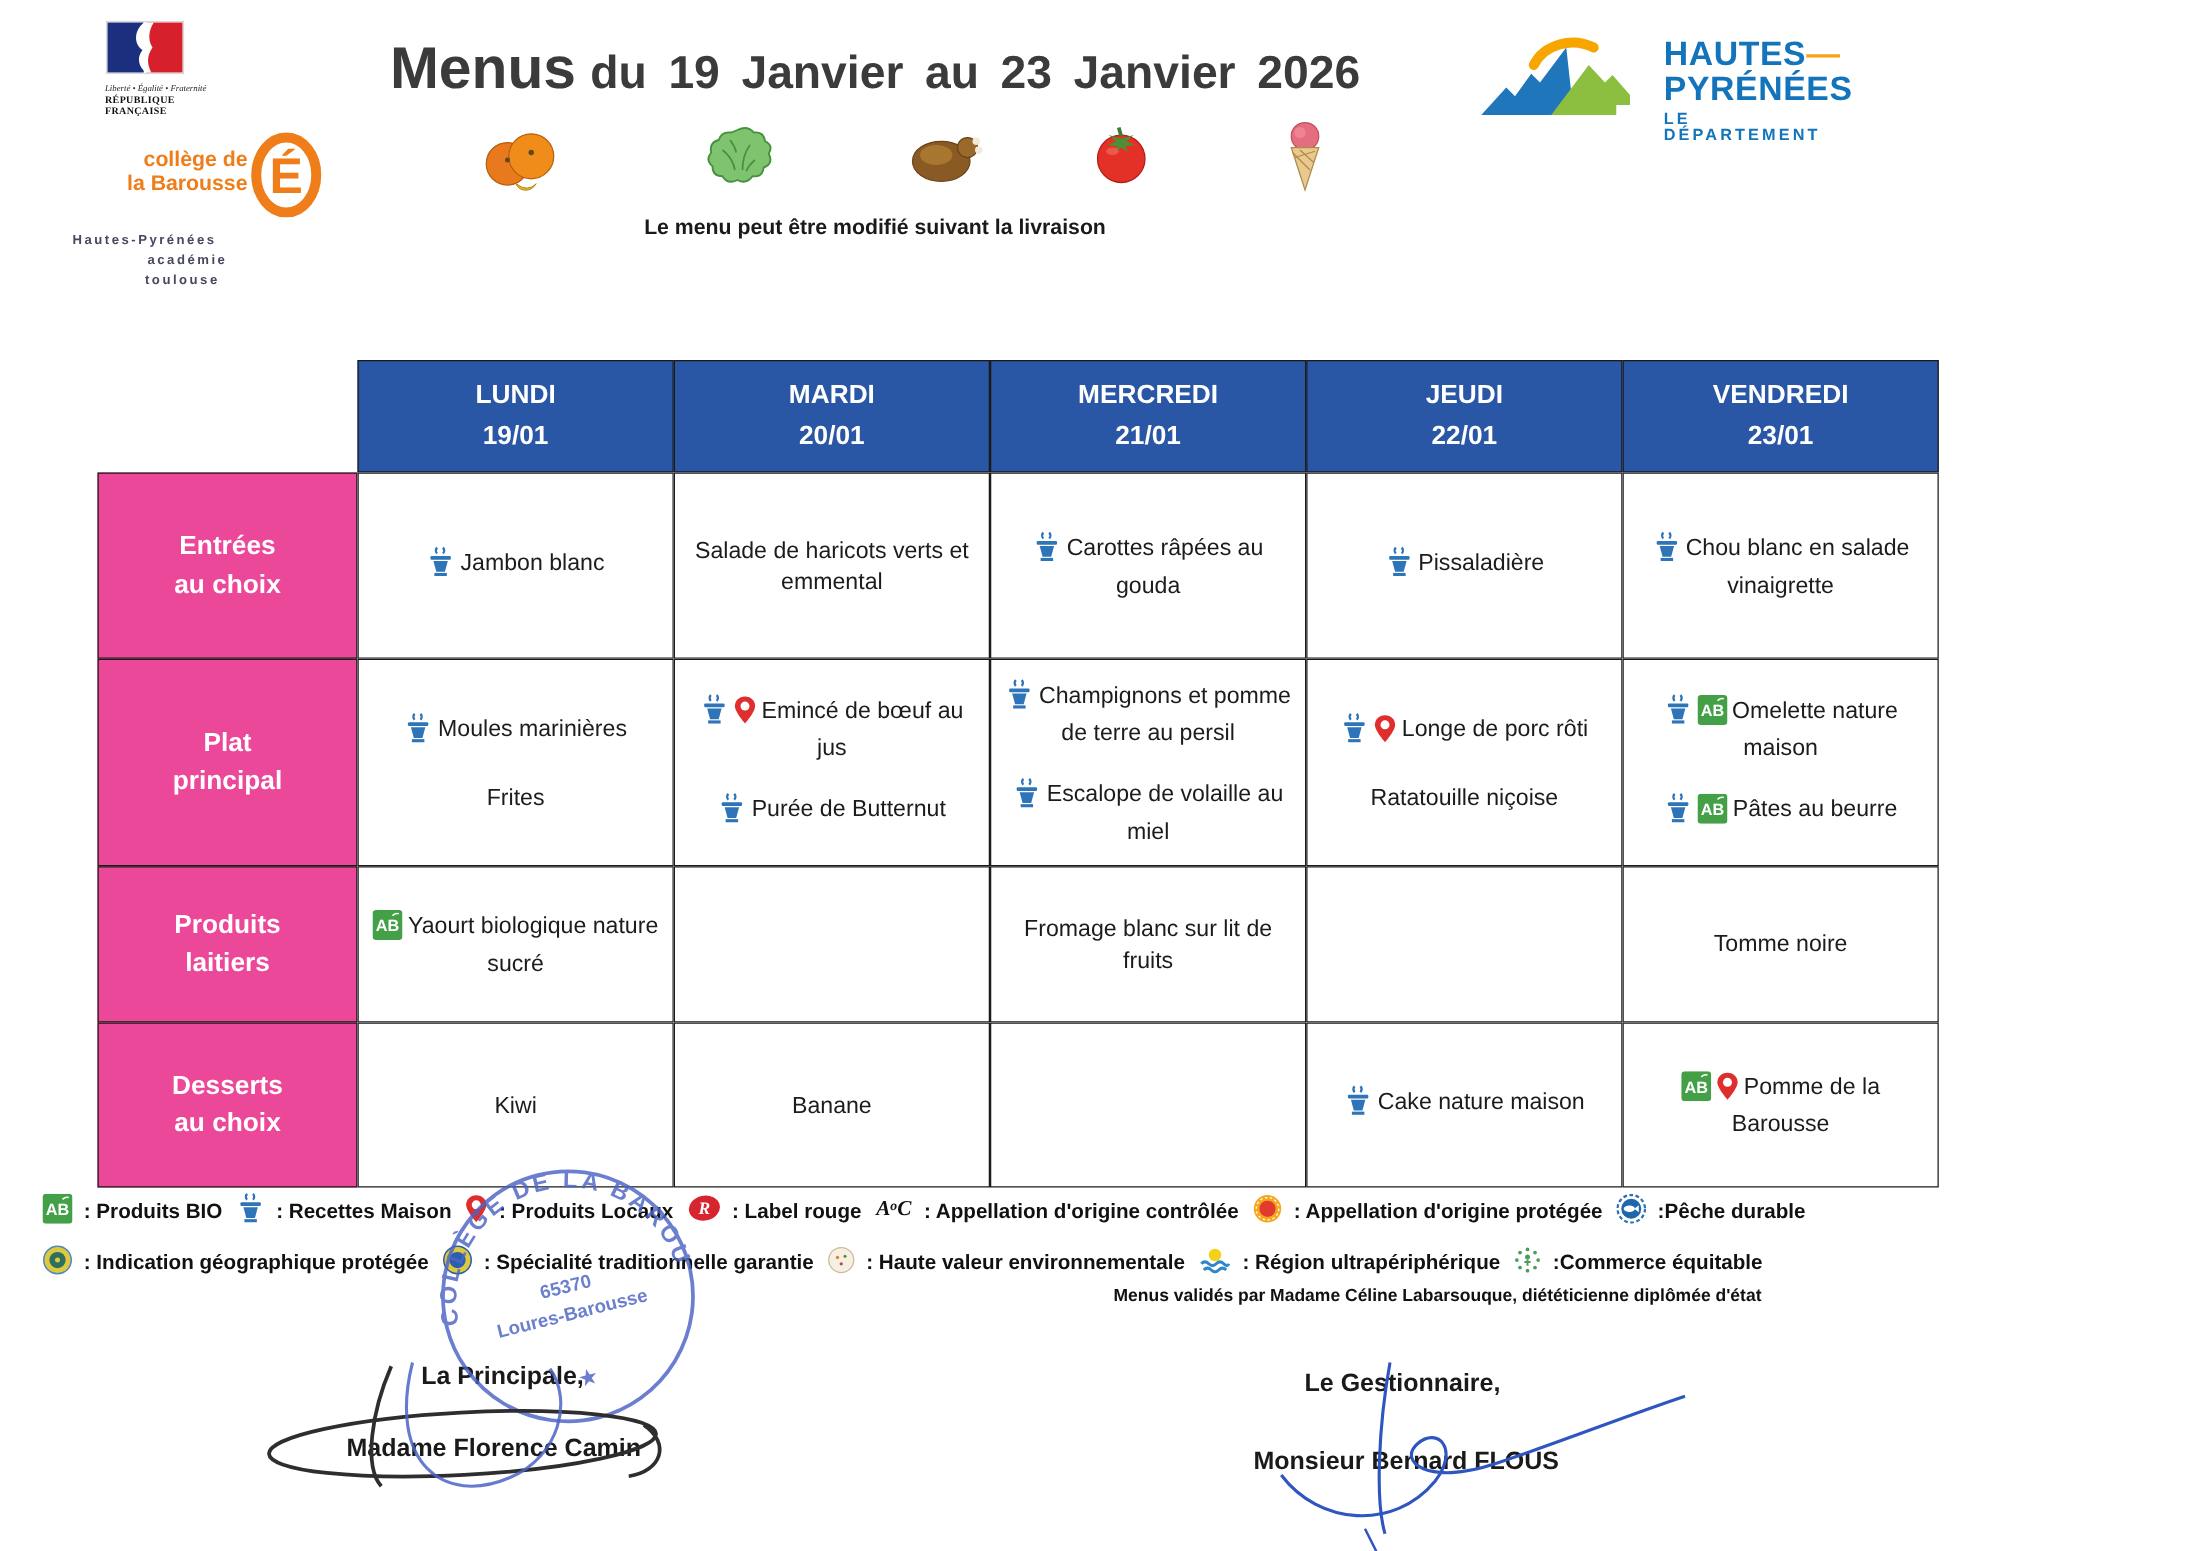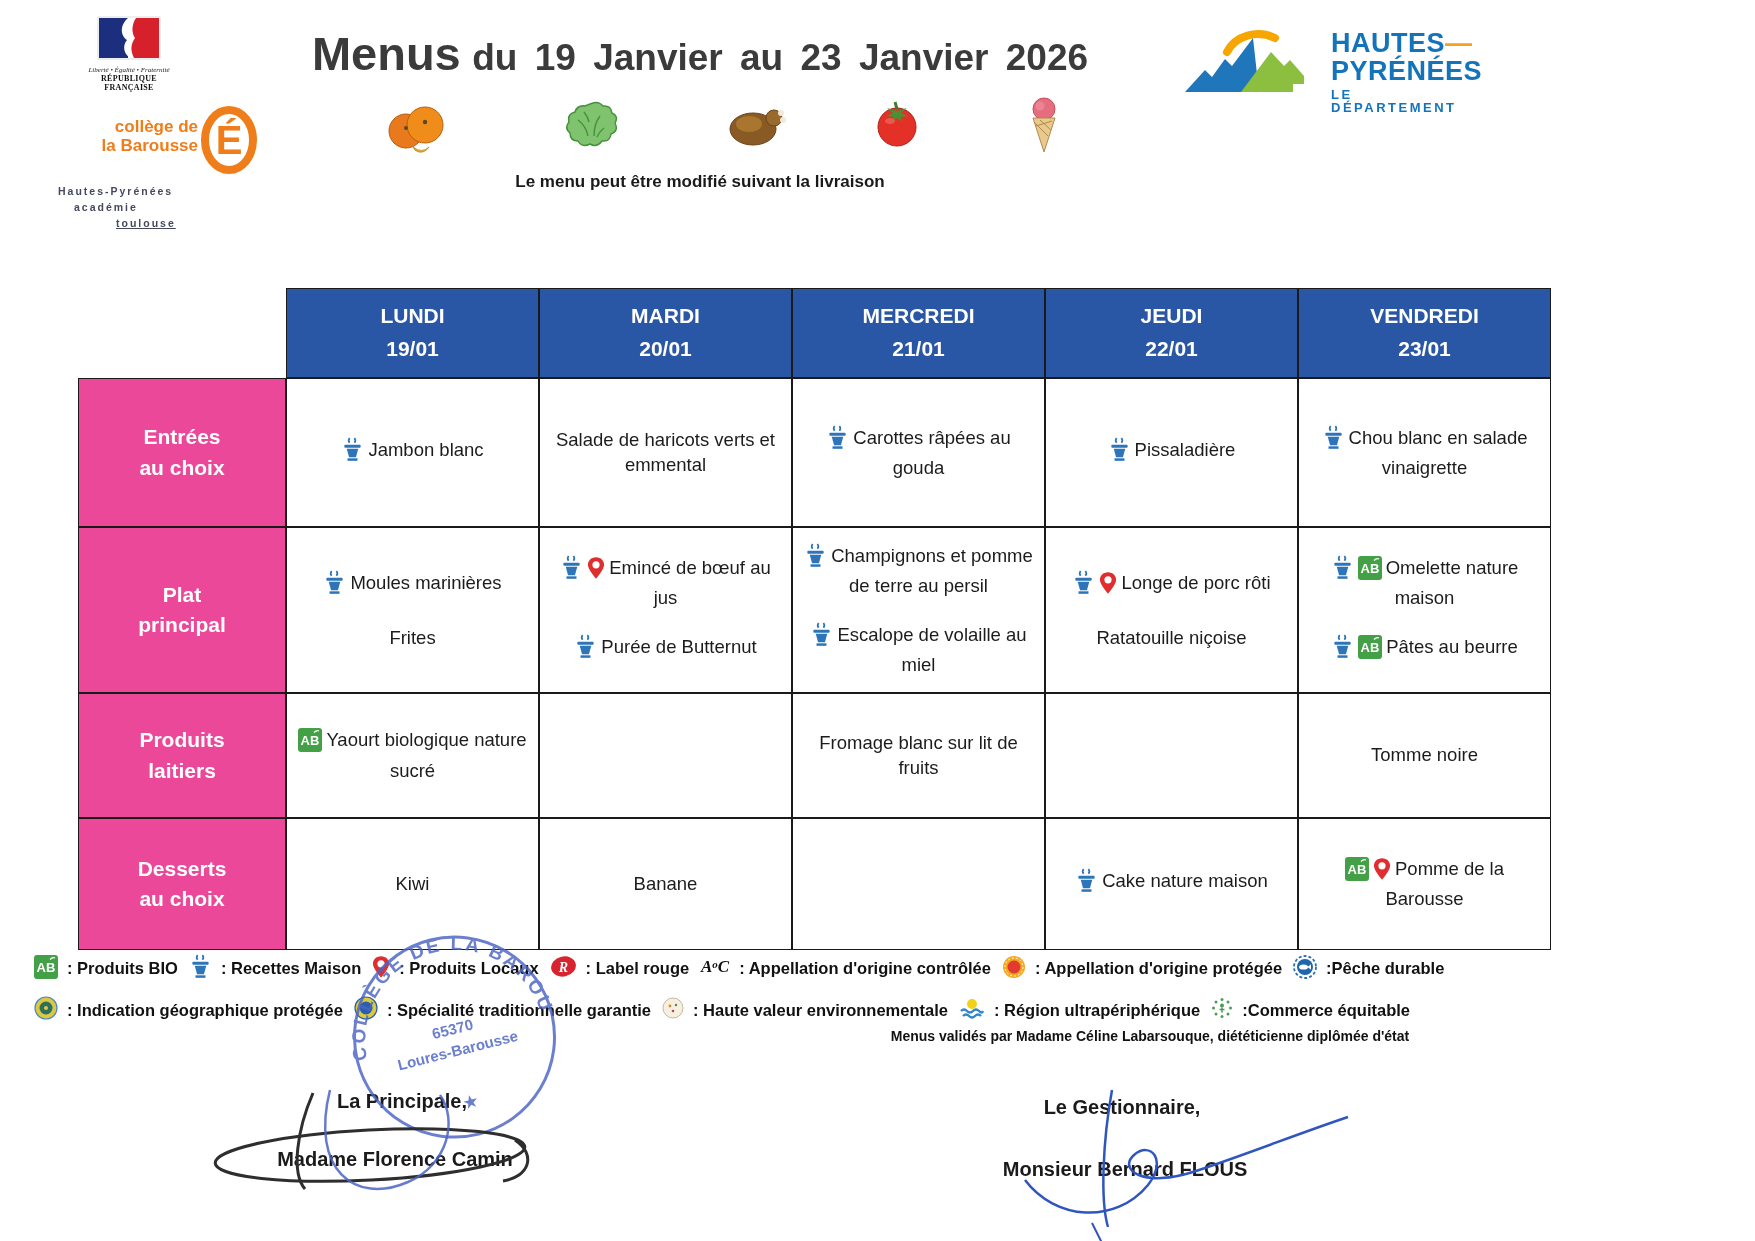--- a/index.html
+++ b/index.html
@@ -1,39 +1,39 @@
 <!DOCTYPE html>
 <html><head>
 <meta charset="utf-8">
 <style>
   html,body{margin:0;padding:0;background:#888;}
   .page{position:relative;width:1755px;height:1241px;background:#fff;overflow:hidden;
         font-family:"Liberation Sans",sans-serif;color:#1c1c1c;}
 
   
-  .republic{position:absolute;left:84px;top:16px;width:90px;text-align:center;}
+  .republic{position:absolute;left:84px;top:16px;width:90px;}
   .republic .motto{font-size:7px;font-style:italic;font-family:"Liberation Serif",serif;margin-top:2px;color:#222;}
   .republic .rname{font-size:8px;font-weight:bold;font-family:"Liberation Serif",serif;color:#111;letter-spacing:.3px;}
 
   .title{position:absolute;left:290px;top:26px;width:820px;text-align:center;color:#3b3b3b;word-spacing:7px;}
   .title .w1{font-size:47px;font-weight:bold;}
   .title .w2{font-size:37px;font-weight:bold;}
 
   .hp-logo{position:absolute;left:1183px;top:26px;width:300px;display:flex;align-items:flex-start;gap:8px;}
   .hp-text{line-height:1.02;margin-top:4px;}
   .hp-text .l1,.hp-text .l2{font-size:27px;font-weight:bold;color:#1474bb;letter-spacing:.5px;}
   .hp-text .l1 .dash{color:#f5a31b;}
   .hp-text .l3{font-size:13px;font-weight:bold;color:#1474bb;letter-spacing:2.5px;margin-top:3px;}
 
   .college{position:absolute;left:58px;top:96px;width:200px;}
   .college .row{display:flex;align-items:center;justify-content:flex-end;gap:2px;}
   .college .ctext{text-align:right;color:#ef7d1a;font-weight:bold;font-size:17px;line-height:1.1;}
   .college .subs{margin-top:6px;color:#46485e;font-weight:bold;letter-spacing:2px;font-size:10.5px;line-height:1.5;}
-  .college .subs .s2{margin-left:16px;}
-  .college .subs .s3{margin-left:58px;text-decoration:underline;}
+  .college .subs .s2{margin-left:60px;}
+  .college .subs .s3{margin-left:58px;}
 
   .note{position:absolute;left:400px;top:172px;width:600px;text-align:center;font-size:17px;font-weight:bold;color:#1a1a1a;}
 
   .food{position:absolute;}
 
   .basket{position:absolute;left:84px;top:290px;}
 
   
   .menu-grid{position:absolute;left:42px;top:288px;display:grid;
              grid-template-columns:208px 253px 253px 253px 253px 253px;

